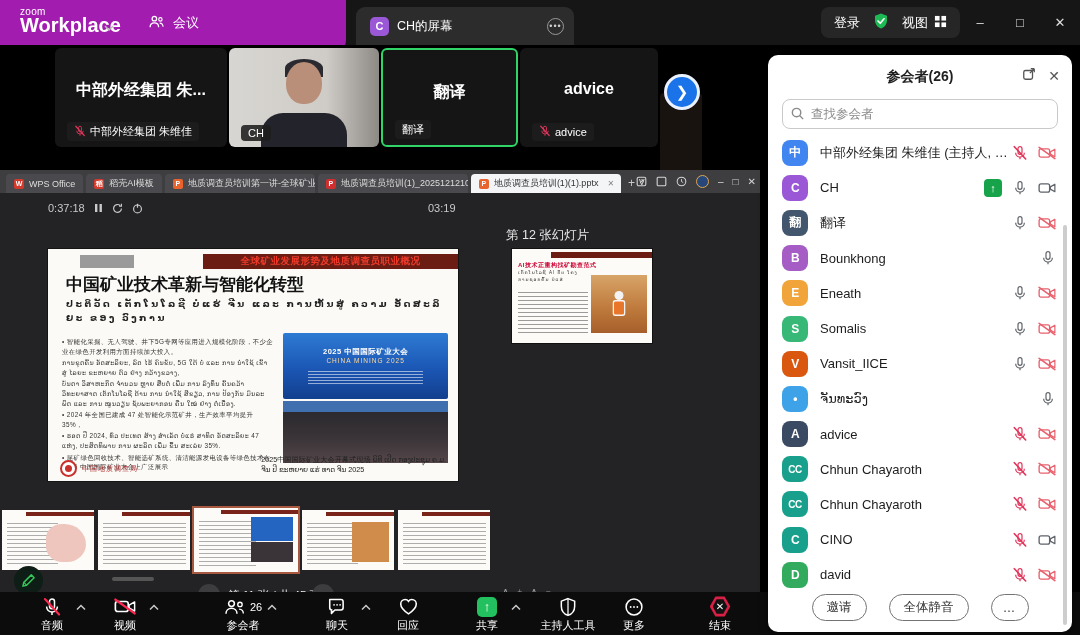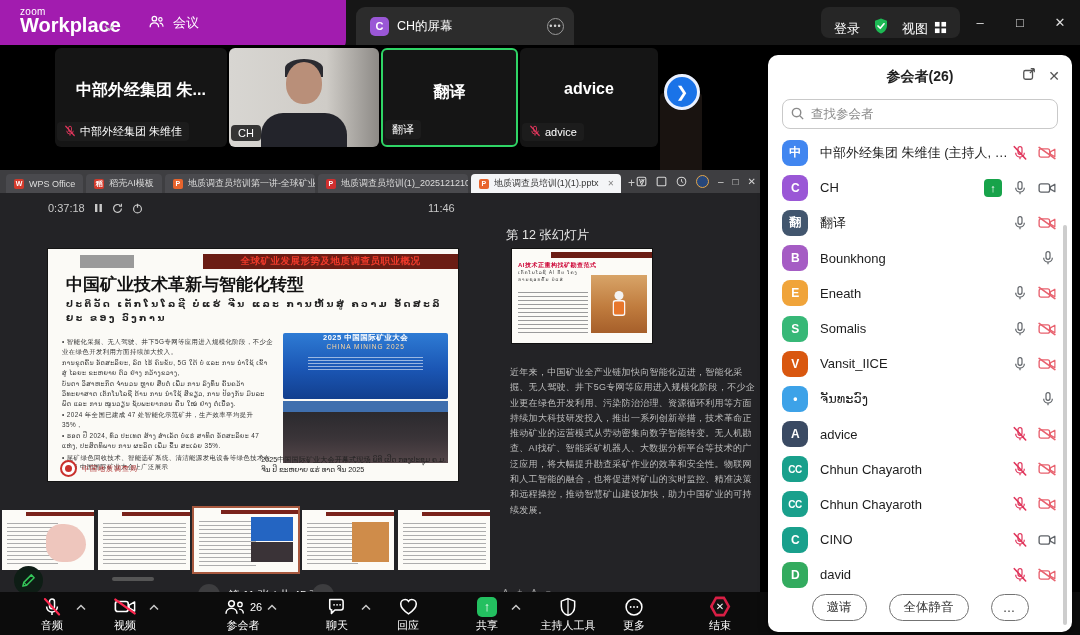--- a/index.html
+++ b/index.html
@@ -10,30 +10,30 @@
   .titlebar{position:absolute;top:0;left:0;width:1080px;height:45px;background:#161616;}
   .tb-leftgroup{position:absolute;left:0;top:0;width:346px;height:54px;background:#a21caf;border-radius:0 0 14px 0;}
   .brand{position:absolute;left:20px;top:7px;color:#fff;cursor:default;}
   .brand-zoom{font-size:10px;line-height:10px;letter-spacing:.3px;}
   .brand-name{font-size:20px;font-weight:bold;line-height:17px;}
   .brand-chev{position:absolute;left:104px;top:17px;color:#bbb;}
   .meeting-tab{position:absolute;left:148px;top:0;height:45px;display:flex;align-items:center;gap:8px;color:#fff;font-size:13px;}
   .screen-tab{position:absolute;left:356px;top:7px;width:218px;height:38px;background:#2c2c2c;border-radius:9px 9px 0 0;display:flex;align-items:center;padding:0 10px 0 14px;color:#fff;font-size:12.5px;gap:8px;}
   .st-avatar{width:19px;height:19px;border-radius:5px;background:#9a57d6;color:#fff;font-size:11px;font-weight:bold;display:flex;align-items:center;justify-content:center;}
   .tab-ellipsis{margin-left:auto;width:17px;height:17px;border:1.4px solid #9a9a9a;border-radius:50%;display:flex;align-items:center;justify-content:center;color:#cfcfcf;font-size:9px;letter-spacing:1px;line-height:0;}
-  .tb-group{position:absolute;right:120px;top:7px;height:31px;background:#262626;border-radius:8px;display:flex;align-items:flex-end;gap:12px;padding:0 13px;color:#fff;font-size:13px;}
+  .tb-group{position:absolute;right:120px;top:7px;height:31px;background:#262626;border-radius:8px;display:flex;align-items:center;gap:12px;padding:0 13px;color:#fff;font-size:13px;}
   .view-btn{display:flex;align-items:center;gap:6px;}
   .win-controls{position:absolute;right:0;top:0;height:45px;display:flex;}
   .win-controls span{width:40px;height:45px;display:flex;align-items:center;justify-content:center;color:#ddd;font-size:13px;}
 
   
   .strip{position:absolute;top:45px;left:0;width:768px;height:105px;background:#000;}
   .tile{position:absolute;top:3px;height:99px;background:#151515;border-radius:6px;overflow:hidden;padding-left:20px;}
   .tile-bigname{position:absolute;top:32px;left:0;right:0;text-align:center;color:#fff;font-weight:bold;font-size:16px;}
-  .tile-chip{position:absolute;left:2px;bottom:6px;background:rgba(30,30,30,.88);border-radius:4px;padding:2px 7px;color:#fff;font-size:11px;display:flex;align-items:center;gap:4px;max-width:92%;white-space:nowrap;}
+  .tile-chip{position:absolute;left:12px;bottom:6px;background:rgba(30,30,30,.88);border-radius:4px;padding:2px 7px;color:#fff;font-size:11px;display:flex;align-items:center;gap:4px;max-width:92%;white-space:nowrap;}
   .tile.active{border:2px solid #2fd566;}
   .tile-video{background:linear-gradient(90deg,#d8d6d2 0%,#cfccc7 65%,#8d8a86 100%);}
   .v-head{position:absolute;left:50%;top:14px;transform:translateX(-50%);width:36px;height:42px;border-radius:50% 50% 46% 46%;background:#b98f79;}
   .v-hair{position:absolute;left:50%;top:11px;transform:translateX(-50%);width:38px;height:18px;border-radius:50% 50% 0 0;background:#2a2a30;}
   .v-body{position:absolute;left:50%;bottom:0;transform:translateX(-50%);width:86px;height:34px;border-radius:22px 22px 0 0;background:#23242b;}
   .next-btn{position:absolute;left:664px;top:74px;width:36px;height:36px;border-radius:50%;background:#1a73e8;border:3px solid #eaf1ff;color:#fff;font-size:15px;font-weight:bold;display:flex;align-items:center;justify-content:center;}
   .next-tile{position:absolute;left:660px;top:48px;width:42px;height:99px;background:#191310;border-radius:4px;}
 
   
   .wps{position:absolute;left:0;top:170px;width:760px;height:422px;background:#232326;}
@@ -55,21 +55,21 @@
   .slide{position:absolute;left:48px;top:56px;width:410px;height:232px;background:#fbfaf6;box-shadow:0 0 0 1px #151515;}
   .slide-banner{position:relative;height:15px;margin-top:5px;}
   .banner-gray{position:absolute;left:32px;top:1px;width:54px;height:13px;background:#9a9a9a;}
   .banner-red{position:absolute;left:155px;right:0;top:0;height:15px;background:#6b1d14;color:#f03a2a;font-size:9.5px;font-weight:bold;display:flex;align-items:center;justify-content:center;letter-spacing:.5px;}
   .slide-title{margin:4px 0 0 18px;font-size:17px;font-weight:bold;color:#111;}
   .slide-lao{margin:1px 10px 0 18px;font-size:9.5px;color:#222;letter-spacing:2.5px;line-height:1.45;font-weight:bold;}
   .slide-cols{position:absolute;left:14px;right:8px;top:88px;bottom:34px;display:flex;}
   .slide-bullets{width:56%;padding-right:6px;}
   .bl{font-size:6.4px;color:#333;line-height:1.5;margin-bottom:2px;letter-spacing:.4px;}
   .slide-media{width:44%;position:relative;}
-  .poster{position:absolute;top:-4px;left:4px;right:2px;height:66px;background:linear-gradient(180deg,#2e7bd4 0%,#1b56b4 55%,#123f8e 100%);border-radius:2px;color:#fff;text-align:center;}
+  .poster{position:absolute;top:-4px;left:4px;right:2px;height:66px;background:linear-gradient(180deg,#2e7bd4 0%,#1b56b4 55%,#123f8e 100%);border-radius:2px;color:#fff;padding-top:14px;text-align:center;}
   .poster-t1{font-size:7.5px;font-weight:bold;letter-spacing:.5px;}
   .poster-t2{font-size:6.5px;letter-spacing:1px;color:#ffd9a0;}
   .poster-lines{margin:5px auto 0;width:70%;height:16px;background:repeating-linear-gradient(#1b56b400 0 2px,rgba(255,255,255,.55) 2px 3px);}
   .crowd{position:absolute;top:64px;left:4px;right:2px;height:62px;background:linear-gradient(180deg,#3f6fae 0 18%,#2b2a2e 18%,#3a3438 60%,#55474a 100%);}
   .slide-caption{position:absolute;left:52%;right:6px;bottom:6px;font-size:7.2px;color:#222;line-height:1.4;}
   .slide-logo{position:absolute;left:12px;bottom:4px;width:17px;height:17px;border-radius:50%;border:2px solid #c9302c;background:#fff;}
   .slide-logo::after{content:"";position:absolute;inset:3px;border-radius:50%;background:#c9302c;}
   .slide-logo-text{position:absolute;left:34px;bottom:7px;font-size:7px;color:#b03030;letter-spacing:1px;}
 
   
@@ -297,21 +297,21 @@
               <path d="M12 1v3h-3" fill="none" stroke="#c9c9c9" stroke-width="1.5"></path>
             </svg>
           </span>
         <span class="t-ic">
             <svg width="11" height="11" viewBox="0 0 14 14">
               <circle cx="7" cy="7.5" r="5" fill="none" stroke="#c9c9c9" stroke-width="1.5"></circle>
               <line x1="7" y1="1" x2="7" y2="6" stroke="#c9c9c9" stroke-width="1.6"></line>
             </svg>
           </span>
       </div>
-      <span class="clock">11:46</span>
+      <span class="clock">03:19</span>
 
       <div class="slide">
         <div class="slide-banner">
           <span class="banner-gray"></span>
           <span class="banner-red">全球矿业发展形势及地质调查员职业概况</span>
         </div>
         <div class="slide-title">中国矿业技术革新与智能化转型</div>
         <div class="slide-lao">ປະຕິວັດ ເຕັກໂນໂລຊີ ບໍ່ແຮ່ ຈີນ ແລະ ການຫັນສູ່ ຄວາມ ອັດສະລິຍະ ຂອງ ວົງການ</div>
         <div class="slide-cols">
           <div class="slide-bullets" id="slideBullets">
@@ -337,21 +337,20 @@
       </div>
 
       <div class="notes-title">第 12 张幻灯片</div>
       <div class="notes-thumb">
         <div class="nt-banner"></div>
         <div class="nt-title">AI技术正重构找矿勘查范式</div>
         <div class="nt-lao">ເຕັກໂນໂລຊີ AI ປັບ ໂຄງ ການຊອກຄົ້ນ ບໍ່ແຮ່</div>
         <div class="nt-lines"></div>
         <div class="nt-img"></div>
       </div>
-      <div class="notes-text">近年来，中国矿业全产业链加快向智能化迈进，智能化采掘、无人驾驶、井下5G专网等应用进入规模化阶段，不少企业更在绿色开发利用、污染防治治理、资源循环利用等方面持续加大科技研发投入，推出一系列创新举措，技术革命正推动矿业的运营模式从劳动密集向数字智能转变。无人机勘查、AI找矿、智能采矿机器人、大数据分析平台等技术的广泛应用，将大幅提升勘查采矿作业的效率和安全性。物联网和人工智能的融合，也将促进对矿山的实时监控、精准决策和远程操控，推动智慧矿山建设加快，助力中国矿业的可持续发展。</div>
 
       <div class="filmstrip" id="filmstrip">
           <div class="thumb">
             <div class="th-banner"></div>
             <div class="th-lines"></div>
             <div class="th-map"></div>
           </div>
           <div class="thumb">
             <div class="th-banner"></div>
             <div class="th-lines full"></div>

